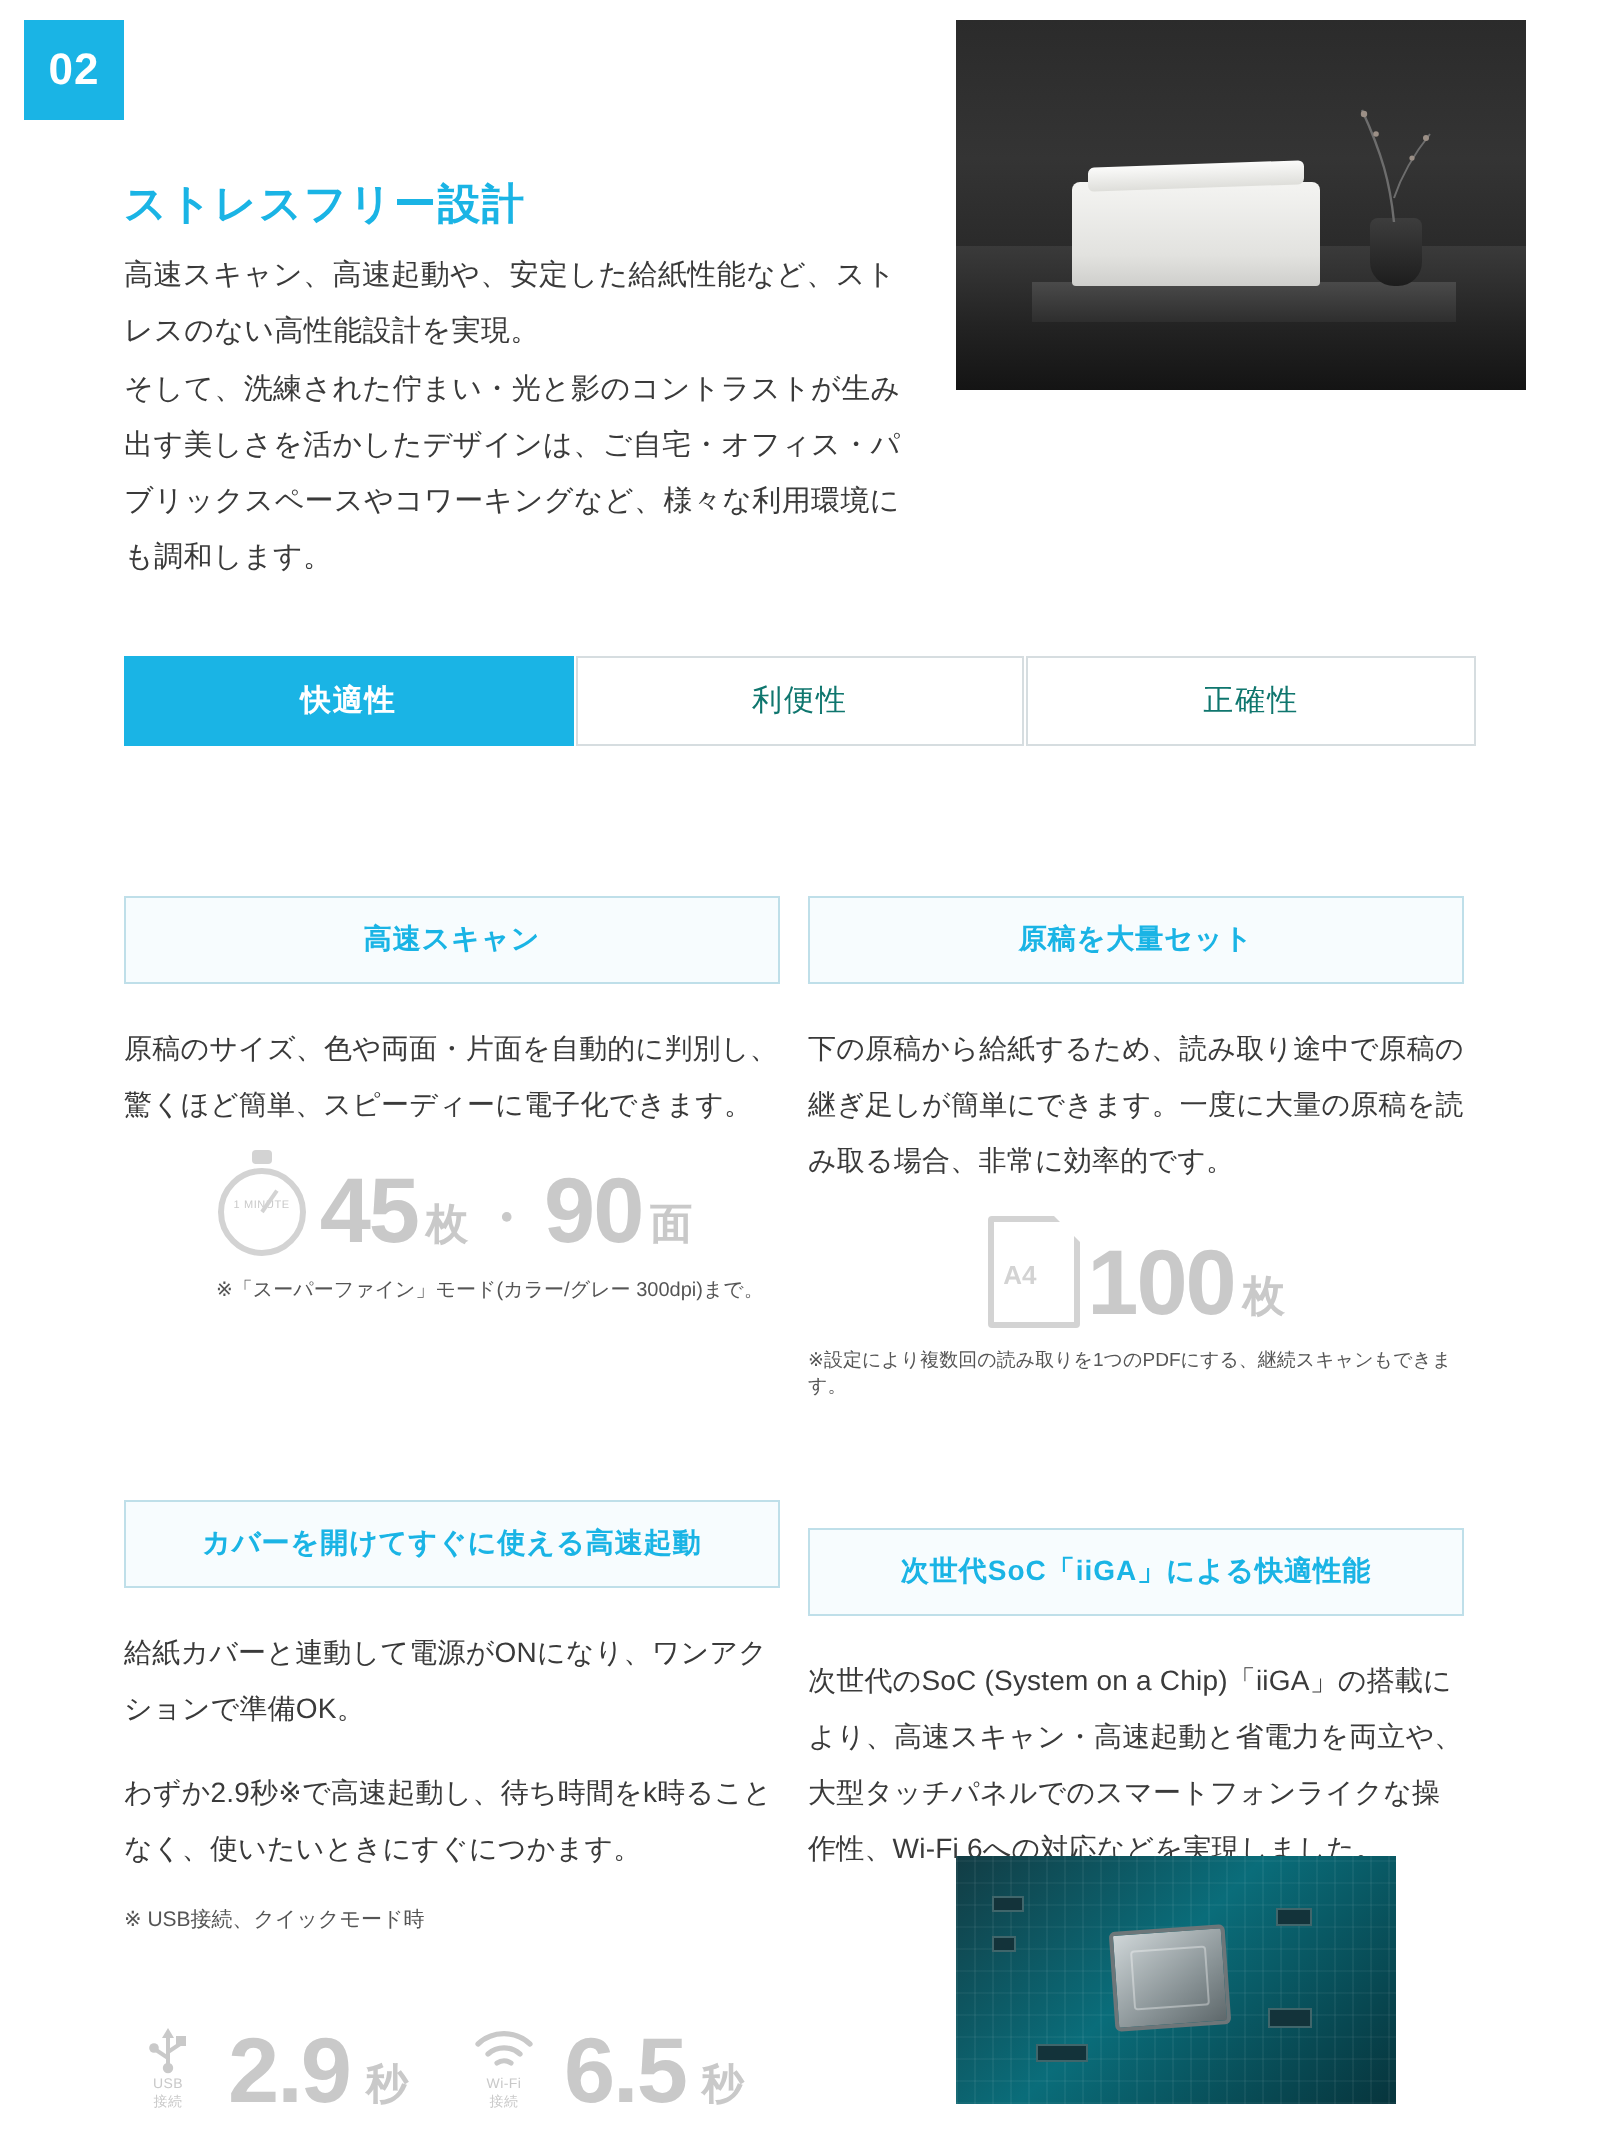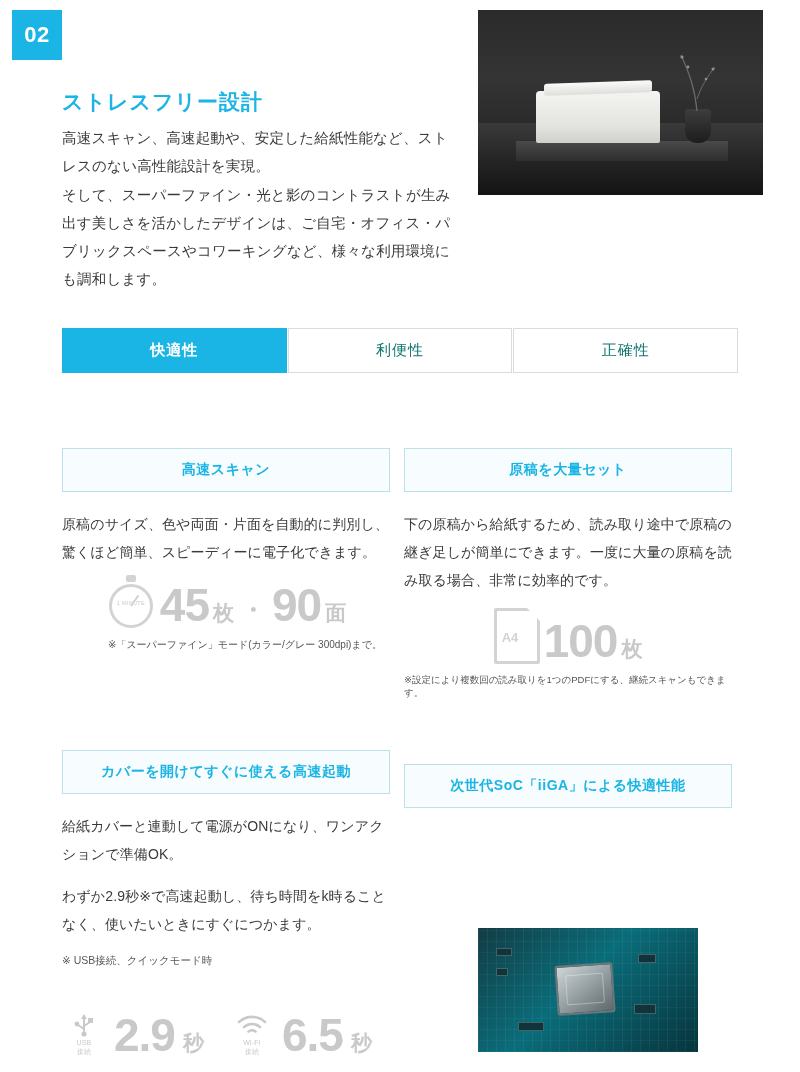--- a/index.html
+++ b/index.html
@@ -311,21 +311,21 @@
     <path d="M24 50 C28 38 34 28 42 18" stroke="#6d6d6d" stroke-width="1" fill="none"></path>
     <circle cx="9" cy="8" r="1.6" fill="#9b8f86"></circle>
     <circle cx="15" cy="18" r="1.4" fill="#9b8f86"></circle>
     <circle cx="40" cy="20" r="1.5" fill="#9b8f86"></circle>
     <circle cx="33" cy="30" r="1.3" fill="#9b8f86"></circle>
   </svg>
 </div>
 
 <div class="hero-heading">ストレスフリー設計</div>
 <div class="hero-text" style="white-space:pre-line">高速スキャン、高速起動や、安定した給紙性能など、ストレスのない高性能設計を実現。
-そして、スーパーファイン・光と影のコントラストが生み出す美しさを活かしたデザインは、ご自宅・オフィス・パブリックスペースやコワーキングなど、様々な利用環境にも調和します。</div>
+そして、洗練された佇まい・光と影のコントラストが生み出す美しさを活かしたデザインは、ご自宅・オフィス・パブリックスペースやコワーキングなど、様々な利用環境にも調和します。</div>
 
 <div class="tabs">
   <div class="tab active">快適性</div>
   <div class="tab">利便性</div>
   <div class="tab">正確性</div>
 </div>
 
 <div class="feature f1">
   <div class="feature-title">高速スキャン</div>
   <div class="feature-body">原稿のサイズ、色や両面・片面を自動的に判別し、驚くほど簡単、スピーディーに電子化できます。</div>
@@ -397,20 +397,21 @@
     </span>
     <span class="lbl1">Wi-Fi</span>
     <span class="lbl2">接続</span>
   </div>
   <div class="stat-num">6.5</div>
   <div class="stat-unit">秒</div>
 </div>
 
 <div class="feature f4">
   <div class="feature-title">次世代SoC「iiGA」による快適性能</div>
+  <div class="feature-body">次世代のSoC (System on a Chip)「iiGA」の搭載により、高速スキャン・高速起動と省電力を両立や、大型タッチパネルでのスマートフォンライクな操作性、Wi-Fi 6への対応などを実現しました。</div>
 </div>
 
 <div class="chip-photo">
   <div class="board"></div>
   <div class="cap c1"></div>
   <div class="cap c2"></div>
   <div class="cap c3"></div>
   <div class="cap c4"></div>
   <div class="cap c5"></div>
   <div class="chip"></div>

